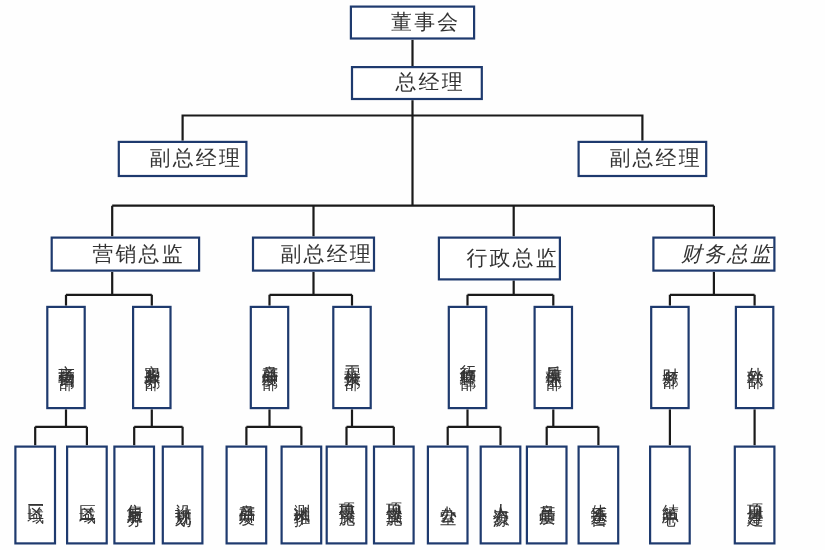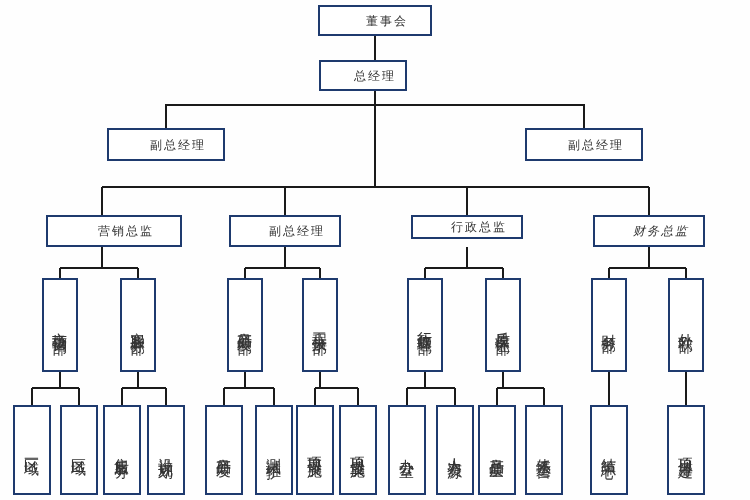--- a/index.html
+++ b/index.html
@@ -16,21 +16,21 @@
   .box {
     position: absolute;
     box-sizing: border-box;
     background: #ffffff;
     border: 2.5px solid #1e3a6e;
     color: #333333;
     display: flex;
     align-items: center;
     justify-content: center;
   }
-  .box-h { font-size: 12px; letter-spacing: 2px; line-height: 1; padding-left: 24px; }
+  .box-h { font-size: 19px; letter-spacing: 2px; line-height: 1; padding-left: 24px; }
   .box-v {
     writing-mode: vertical-rl;
     text-orientation: upright;
     font-size: 15px;
     letter-spacing: 2px;
     line-height: 1;
   }
 </style>
 </head>
 <body>
@@ -50,26 +50,26 @@
     <path d="M138 372 V388 M122 388 H166 M122 388 V405 M166 388 V405"></path>
     <path d="M245 372 V388 M224 388 H274 M224 388 V405 M274 388 V405"></path>
     <path d="M320 372 V388 M315 388 H358 M315 388 V405 M358 388 V405"></path>
     <path d="M425 372 V388 M407 388 H455 M407 388 V405 M455 388 V405"></path>
     <path d="M503 372 V388 M497 388 H544 M497 388 V405 M544 388 V405"></path>
     <path d="M609 372 V405"></path>
     <path d="M686 372 V405"></path>
   </svg>
 
   <div class="box box-h" style="left:318px; top:5px;   width:114px; height:31px;">董事会</div>
-  <div class="box box-h" style="left:319px; top:60px;  width:88px; height:31px;">总经理</div>
+  <div class="box box-h" style="left:319px; top:60px;  width:120px; height:31px;">总经理</div>
   <div class="box box-h" style="left:107px; top:128px; width:118px; height:33px;">副总经理</div>
   <div class="box box-h" style="left:525px; top:128px; width:118px; height:33px;">副总经理</div>
   <div class="box box-h" style="left:46px;  top:215px; width:136px; height:32px;">营销总监</div>
   <div class="box box-h" style="left:229px; top:215px; width:112px; height:32px;">副总经理</div>
-  <div class="box box-h" style="left:411px; top:215px; width:112px; height:24px;text-align:center;">行政总监</div>
+  <div class="box box-h" style="left:398px; top:215px; width:112px; height:40px;text-align:center;">行政总监</div>
   <div class="box box-h" style="left:593px; top:215px; width:112px; height:32px;font-style:italic;">财务总监</div>
 
   <div class="box box-v" style="left:42px;  top:278px; width:36px; height:94px;">市场营销部</div>
   <div class="box box-v" style="left:120px; top:278px; width:36px; height:94px;">客户服务部</div>
   <div class="box box-v" style="left:227px; top:278px; width:36px; height:94px;">产品研发部</div>
   <div class="box box-v" style="left:302px; top:278px; width:36px; height:94px;">工程技术部</div>
   <div class="box box-v" style="left:407px; top:278px; width:36px; height:94px;">行政管理部</div>
   <div class="box box-v" style="left:485px; top:278px; width:36px; height:94px;">质量保证部</div>
   <div class="box box-v" style="left:591px; top:278px; width:36px; height:94px;">财务部</div>
   <div class="box box-v" style="left:668px; top:278px; width:36px; height:94px;">外联部</div>

